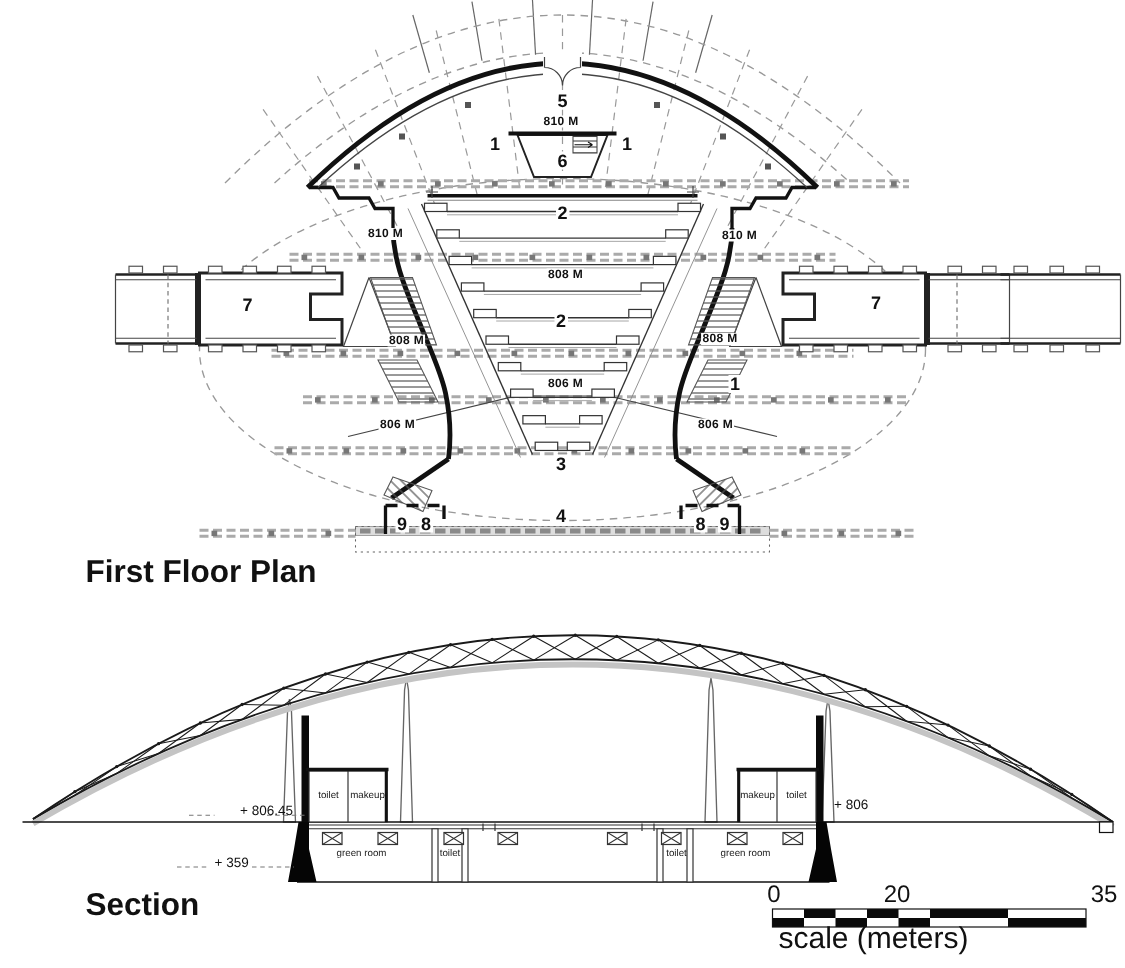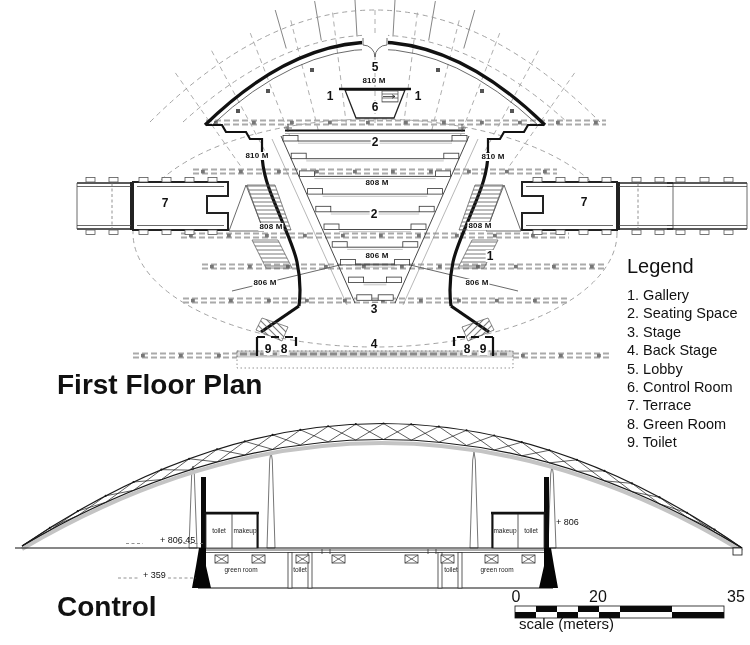--- a/index.html
+++ b/index.html
@@ -4,29 +4,29 @@
 <style>
   html,body{margin:0;padding:0;background:#fff;}
   #stage{position:relative;width:750px;height:645px;background:#fff;overflow:hidden;
          font-family:"Liberation Sans","DejaVu Sans",sans-serif;color:#111;}
   #art{position:absolute;left:0;top:0;}
   .labels{position:absolute;left:0;top:0;width:750px;height:645px;}
   .lbl{position:absolute;transform:translate(-50%,-50%);font-size:12px;font-weight:bold;
        background:#fff;padding:0 1px;line-height:1;white-space:nowrap;}
   .lvl{position:absolute;transform:translate(-50%,-50%);font-size:8px;font-weight:bold;
        background:#fff;padding:0 1px;line-height:1;letter-spacing:.2px;white-space:nowrap;}
-  .cap{position:absolute;font-size:28px;font-weight:bold;line-height:1;white-space:nowrap;}
+  .cap{position:absolute;font-size:21px;font-weight:bold;line-height:1;white-space:nowrap;}
   .legend{position:absolute;left:627px;top:256px;}
   .legend-title{font-size:20px;line-height:1;margin-bottom:10px;}
   .legend-item{font-size:14.5px;line-height:18.4px;white-space:nowrap;}
   .srm{position:absolute;transform:translate(-50%,-50%);font-size:6.5px;color:#222;
        line-height:1;white-space:nowrap;}
   .slv{position:absolute;font-size:9px;line-height:1;white-space:nowrap;}
   .snum{position:absolute;transform:translateX(-50%);font-size:16px;line-height:1;}
-  .scale-cap{position:absolute;font-size:15px;line-height:1;white-space:nowrap;}
+  .scale-cap{position:absolute;font-size:20px;line-height:1;white-space:nowrap;}
   .wall{stroke:#111;stroke-width:3.2;fill:none;}
   .wall2{stroke:#111;stroke-width:2.2;fill:none;}
   .thin{stroke:#444;stroke-width:.8;fill:none;}
   .dash{stroke:#999;stroke-width:.9;fill:none;stroke-dasharray:5 4;}
   .dashThin{stroke:#777;stroke-width:.8;fill:none;stroke-dasharray:3 2.5;}
 </style>
 </head>
 <body>
 
 <div id="stage">
@@ -477,47 +477,35 @@
   <div class="lvl" style="left:257px;top:156px">810 M</div>
   <div class="lvl" style="left:493px;top:157px">810 M</div>
   <div class="lvl" style="left:377px;top:183px">808 M</div>
   <div class="lvl" style="left:271px;top:227px">808 M</div>
   <div class="lvl" style="left:480px;top:226px">808 M</div>
   <div class="lvl" style="left:377px;top:256px">806 M</div>
   <div class="lvl" style="left:265px;top:283px">806 M</div>
   <div class="lvl" style="left:477px;top:283px">806 M</div>
 
   <div class="cap" style="left:57px;top:371px">First Floor Plan</div>
-  <div class="cap" style="left:57px;top:593px">Control</div>
-
-  <div class="legend">
-    <div class="legend-title">Legend</div>
-    <div class="legend-item">1. Gallery</div>
-    <div class="legend-item">2. Seating Space</div>
-    <div class="legend-item">3. Stage</div>
-    <div class="legend-item">4. Back Stage</div>
-    <div class="legend-item">5. Lobby</div>
-    <div class="legend-item">6. Control Room</div>
-    <div class="legend-item">7. Terrace</div>
-    <div class="legend-item">8. Green Room</div>
-    <div class="legend-item">9. Toilet</div>
-  </div>
+  <div class="cap" style="left:57px;top:593px">Section</div>
+
 
   <div class="srm" style="left:219px;top:531px">toilet</div>
   <div class="srm" style="left:245px;top:531px">makeup</div>
   <div class="srm" style="left:505px;top:531px">makeup</div>
   <div class="srm" style="left:531px;top:531px">toilet</div>
   <div class="srm" style="left:241px;top:570px">green room</div>
   <div class="srm" style="left:300px;top:570px">toilet</div>
   <div class="srm" style="left:451px;top:570px">toilet</div>
   <div class="srm" style="left:497px;top:570px">green room</div>
 
   <div class="slv" style="left:160px;top:536px">+ 806.45</div>
   <div class="slv" style="left:143px;top:571px">+ 359</div>
-  <div class="slv" style="left:556px;top:518px">+ 806</div>
+  <div class="slv" style="left:556px;top:532px">+ 806</div>
 
   <div class="snum" style="left:516px;top:589px">0</div>
   <div class="snum" style="left:598px;top:589px">20</div>
   <div class="snum" style="left:736px;top:589px">35</div>
   <div class="scale-cap" style="left:519px;top:616px">scale (meters)</div>
 </div>
 
 </div>
 
 </body></html>

